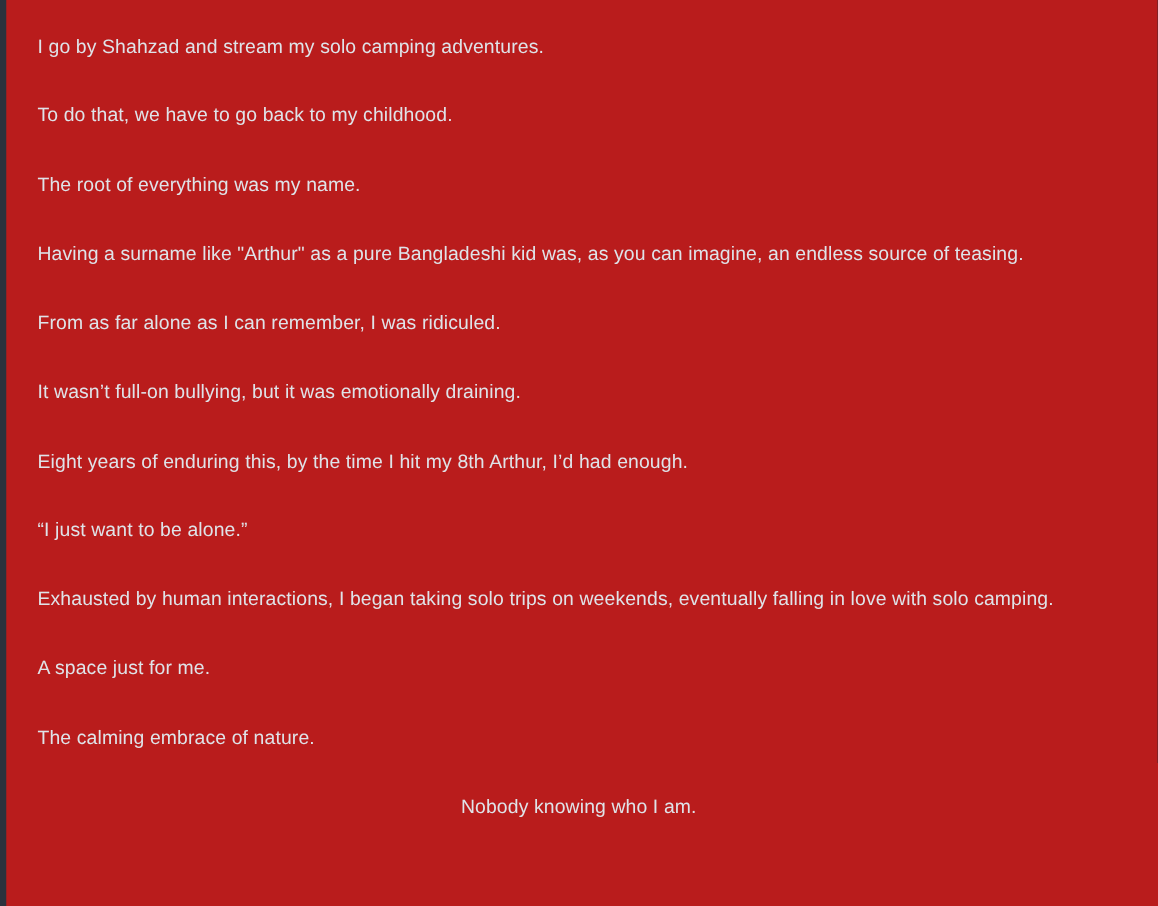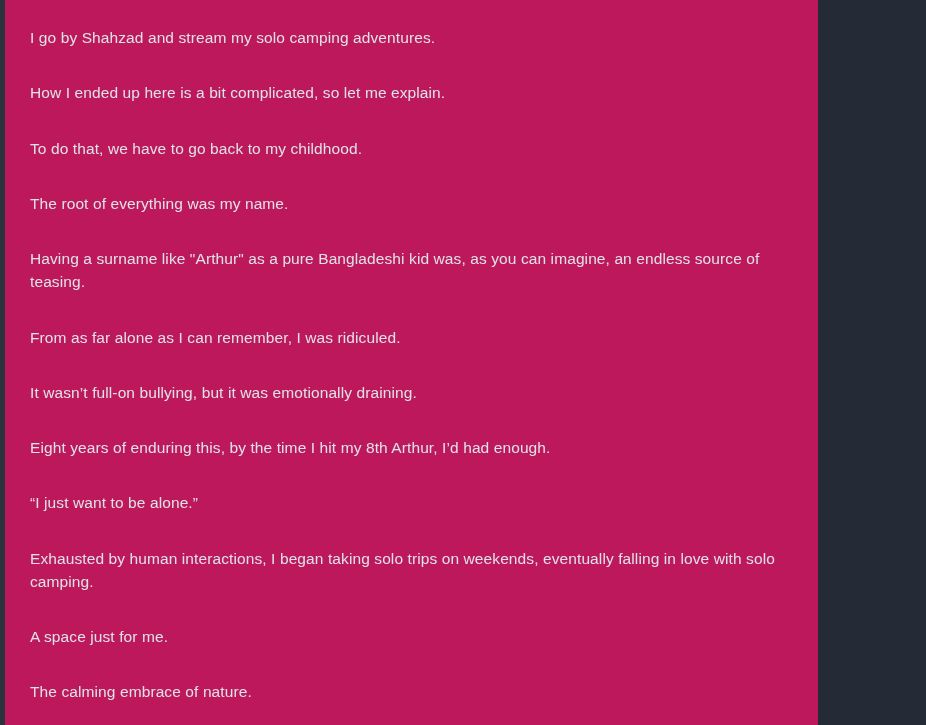--- a/index.html
+++ b/index.html
@@ -8,25 +8,25 @@
   }
   body {
     width: 926px;
     height: 725px;
     background: #242b36;
     font-family: "Liberation Sans", sans-serif;
     overflow: hidden;
   }
   #reader {
     position: relative;
-    width: 818px;
+    width: 926px;
     height: 725px;
     box-sizing: border-box;
     padding: 26px 30px 0 30px;
-    background: #be185d;
+    background: #b91c1c;
   }
   .accent-bar {
     position: absolute;
     left: 0;
     top: 0;
     width: 5px;
     height: 725px;
     background: #2b323d;
   }
   .para {
@@ -42,21 +42,20 @@
     text-align: center;
   }
 </style>
 </head>
 <body>
 
 <div id="reader">
   <div class="accent-bar"></div>
   <div id="body-text">
       <p class="para">I go by Shahzad and stream my solo camping adventures.</p>
-      <p class="para">How I ended up here is a bit complicated, so let me explain.</p>
       <p class="para">To do that, we have to go back to my childhood.</p>
       <p class="para">The root of everything was my name.</p>
       <p class="para">Having a surname like "Arthur" as a pure Bangladeshi kid was, as you can imagine, an endless source of teasing.</p>
       <p class="para">From as far alone as I can remember, I was ridiculed.</p>
       <p class="para">It wasn’t full-on bullying, but it was emotionally draining.</p>
       <p class="para">Eight years of enduring this, by the time I hit my 8th Arthur, I’d had enough.</p>
       <p class="para">“I just want to be alone.”</p>
       <p class="para">Exhausted by human interactions, I began taking solo trips on weekends, eventually falling in love with solo camping.</p>
       <p class="para">A space just for me.</p>
       <p class="para">The calming embrace of nature.</p>

